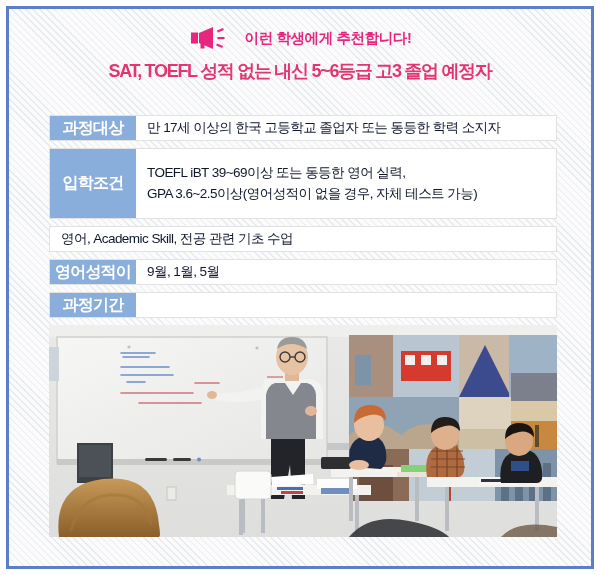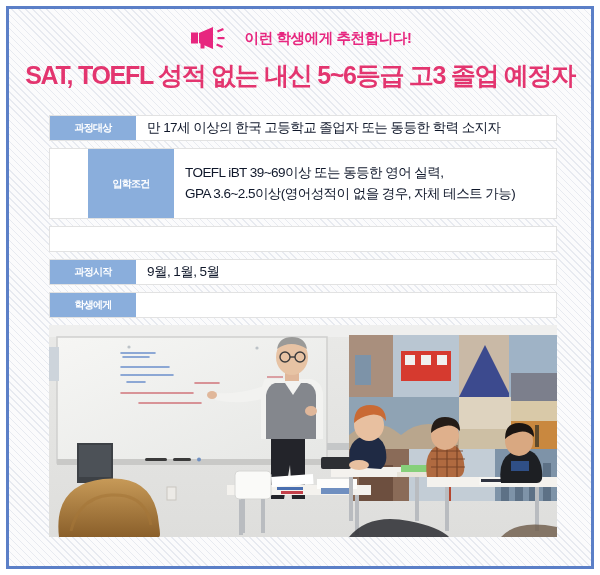--- a/index.html
+++ b/index.html
@@ -56,21 +56,21 @@
   }
   .subtitle-text {
     font-size: 14.5px;
     font-weight: bold;
     color: #e7267f;
     letter-spacing: -0.4px;
     white-space: nowrap;
   }
   .main-title {
     margin-top: 8px;
-    font-size: 25px;
+    font-size: 18px;
     font-weight: bold;
     color: #e3356f;
     letter-spacing: -1.3px;
     white-space: nowrap;
   }
 
   
   .spec-table {
     position: absolute;
     left: 40px;
@@ -82,42 +82,42 @@
     align-items: stretch;
     margin-bottom: 7px;
     background: #ffffff;
     border: 1px solid #e2e2e2;
     box-sizing: border-box;
   }
   .spec-label {
     flex: 0 0 86px;
     background: #8aaedc;
     color: #ffffff;
-    font-size: 10px;
+    font-size: 16px;
     font-weight: bold;
     letter-spacing: -0.8px;
     display: flex;
     align-items: center;
     justify-content: center;
     box-sizing: border-box;
   }
   .spec-value {
     flex: 1 1 auto;
     padding: 4px 0 4px 11px;
     display: flex;
     flex-direction: column;
     justify-content: center;
     color: #0f172a;
     font-size: 13.5px;
     letter-spacing: -0.55px;
     line-height: 1.55;
     box-sizing: border-box;
   }
   .spec-row.single { height: 26px; }
-  .spec-row.double { height: 71px; padding-left: 38px; }
+  .spec-row.double { height: 71px; }
   .spec-value .line { white-space: nowrap; }
 
   
   .photo {
     position: absolute;
     left: 40px;
     top: 316px;
     width: 508px;
     height: 212px;
     overflow: hidden;
@@ -164,31 +164,34 @@
 
     <div class="spec-row double">
       <div class="spec-label">입학조건</div>
       <div class="spec-value">
         <span class="line">TOEFL iBT 39~69이상 또는 동등한 영어 실력,</span>
         <span class="line">GPA 3.6~2.5이상(영어성적이 없을 경우, 자체 테스트 가능)</span>
       </div>
     </div>
 
     <div class="spec-row single">
+      <div class="spec-value">
+        <span class="line">영어, Academic Skill, 전공 관련 기초 수업</span>
+      </div>
     </div>
 
     <div class="spec-row single">
-      <div class="spec-label">과정시작</div>
+      <div class="spec-label">영어성적이</div>
       <div class="spec-value">
         <span class="line">9월, 1월, 5월</span>
       </div>
     </div>
 
     <div class="spec-row single">
-      <div class="spec-label">학생에게</div>
+      <div class="spec-label">과정기간</div>
     </div>
 
   </div>
 
   <div class="photo">
     <svg viewBox="0 0 508 212" xmlns="http://www.w3.org/2000/svg" preserveAspectRatio="none">
       <defs>
         <linearGradient id="wallG" x1="0" y1="0" x2="0" y2="1">
           <stop offset="0%" stop-color="#e9e9e7"></stop>
           <stop offset="100%" stop-color="#dededc"></stop>

